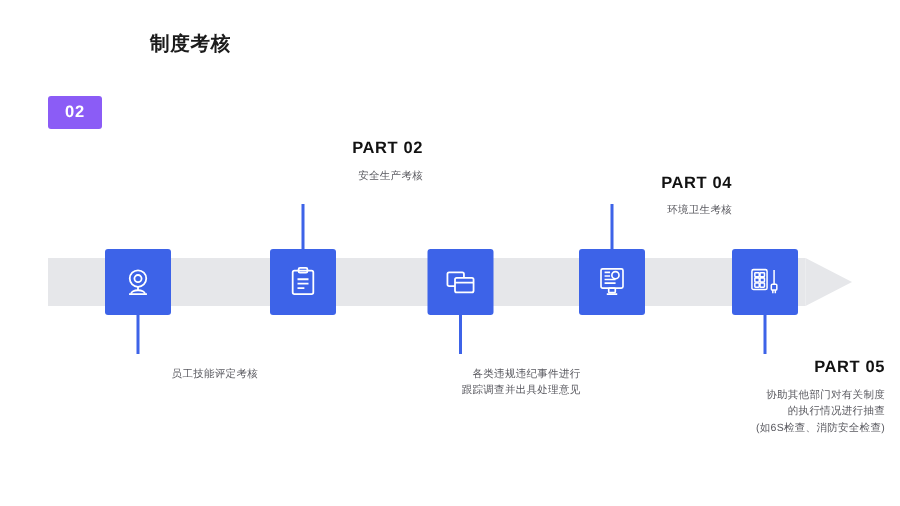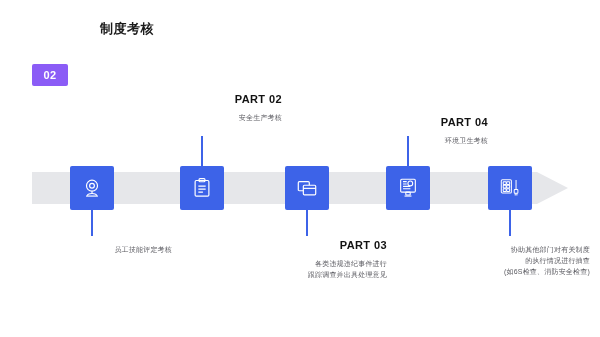--- a/index.html
+++ b/index.html
@@ -220,33 +220,33 @@
 </div>
 
 <div class="label" style="left:122px; top:92px;">
   <div class="label-title">PART 02</div>
   <div class="label-desc">
     <div>安全生产考核</div>
   </div>
 </div>
 
 <div class="label" style="left:227px; top:238px;">
-  <div class="label-title">PART 03</div>
   <div class="label-desc">
     <div>各类违规违纪事件进行</div>
     <div>跟踪调查并出具处理意见</div>
   </div>
 </div>
 
 <div class="label" style="left:328px; top:92px;margin-top:23px;">
   <div class="label-title">PART 04</div>
   <div class="label-desc">
     <div>环境卫生考核</div>
   </div>
 </div>
 
 <div class="label" style="left:430px; top:238px;">
+  <div class="label-title">PART 05</div>
   <div class="label-desc">
     <div>协助其他部门对有关制度</div>
     <div>的执行情况进行抽查</div>
     <div>(如6S检查、消防安全检查)</div>
   </div>
 </div>
 
 </body></html>

